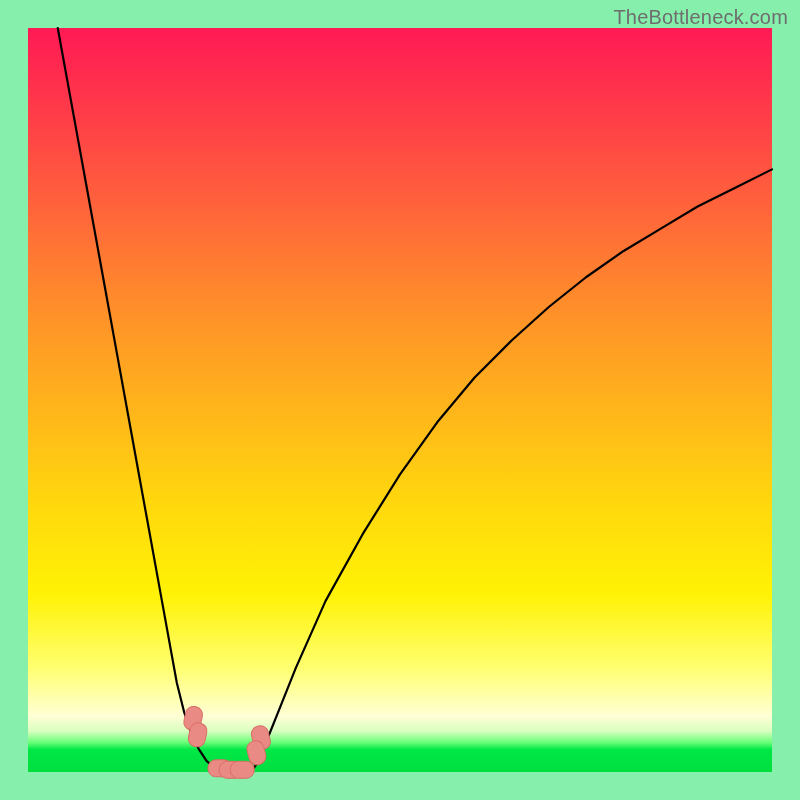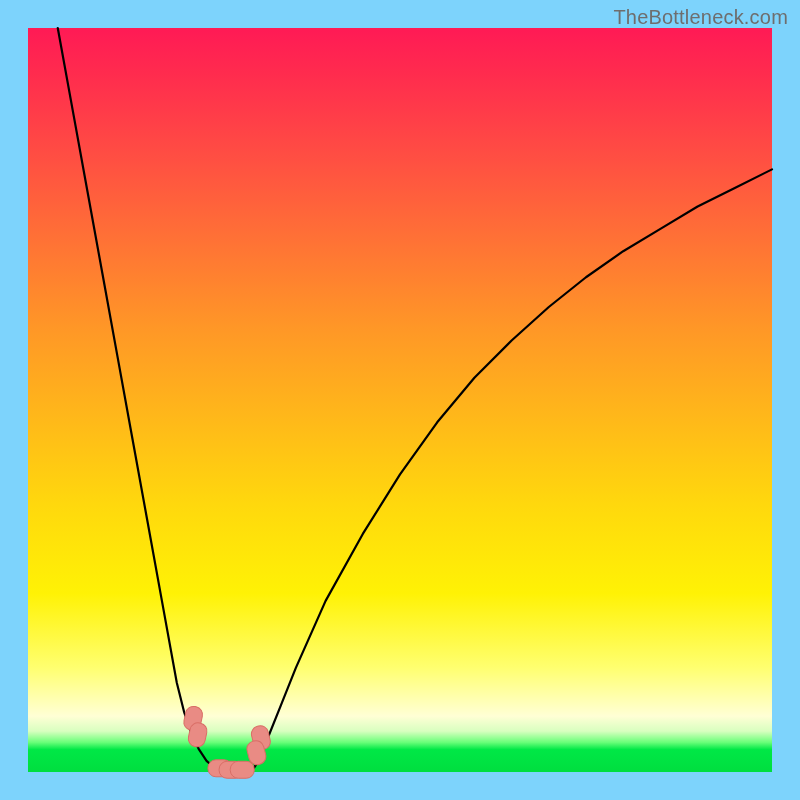--- a/index.html
+++ b/index.html
@@ -10,21 +10,21 @@
     overflow: hidden;
     background: #000;
     font-family: Arial, Helvetica, sans-serif;
   }
   .frame {
     position: absolute;
     left: 0;
     top: 0;
     width: 800px;
     height: 800px;
-    background: #7dd3fc;
+    background: #86efac;
   }
   .plot-area {
     position: absolute;
     left: 28px;
     top: 28px;
     width: 744px;
     height: 744px;
     
     background: linear-gradient(
       to bottom,

